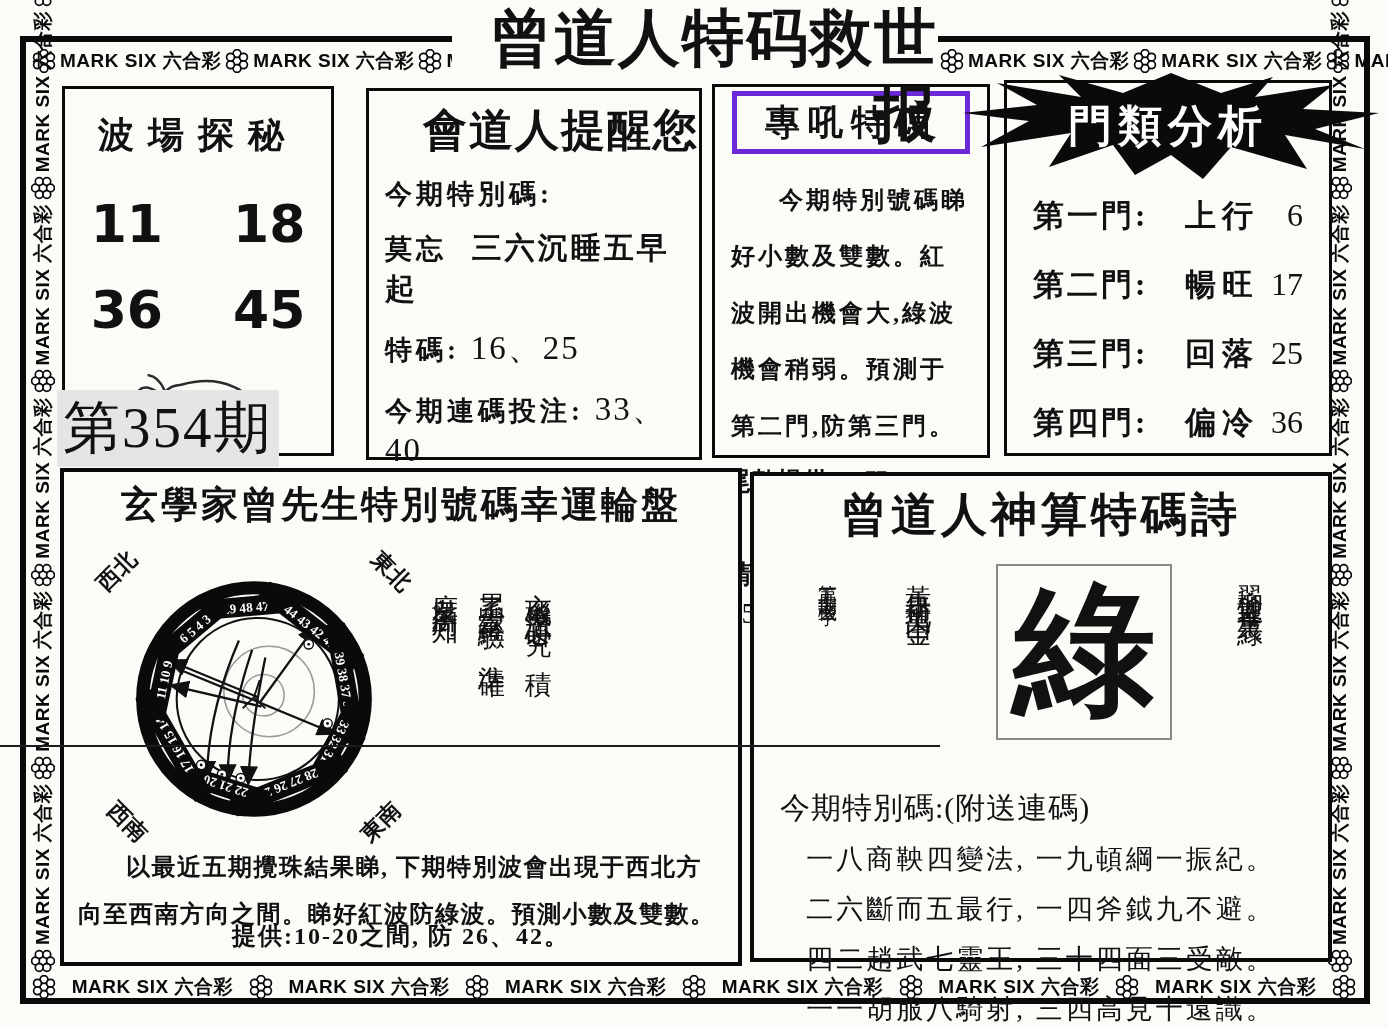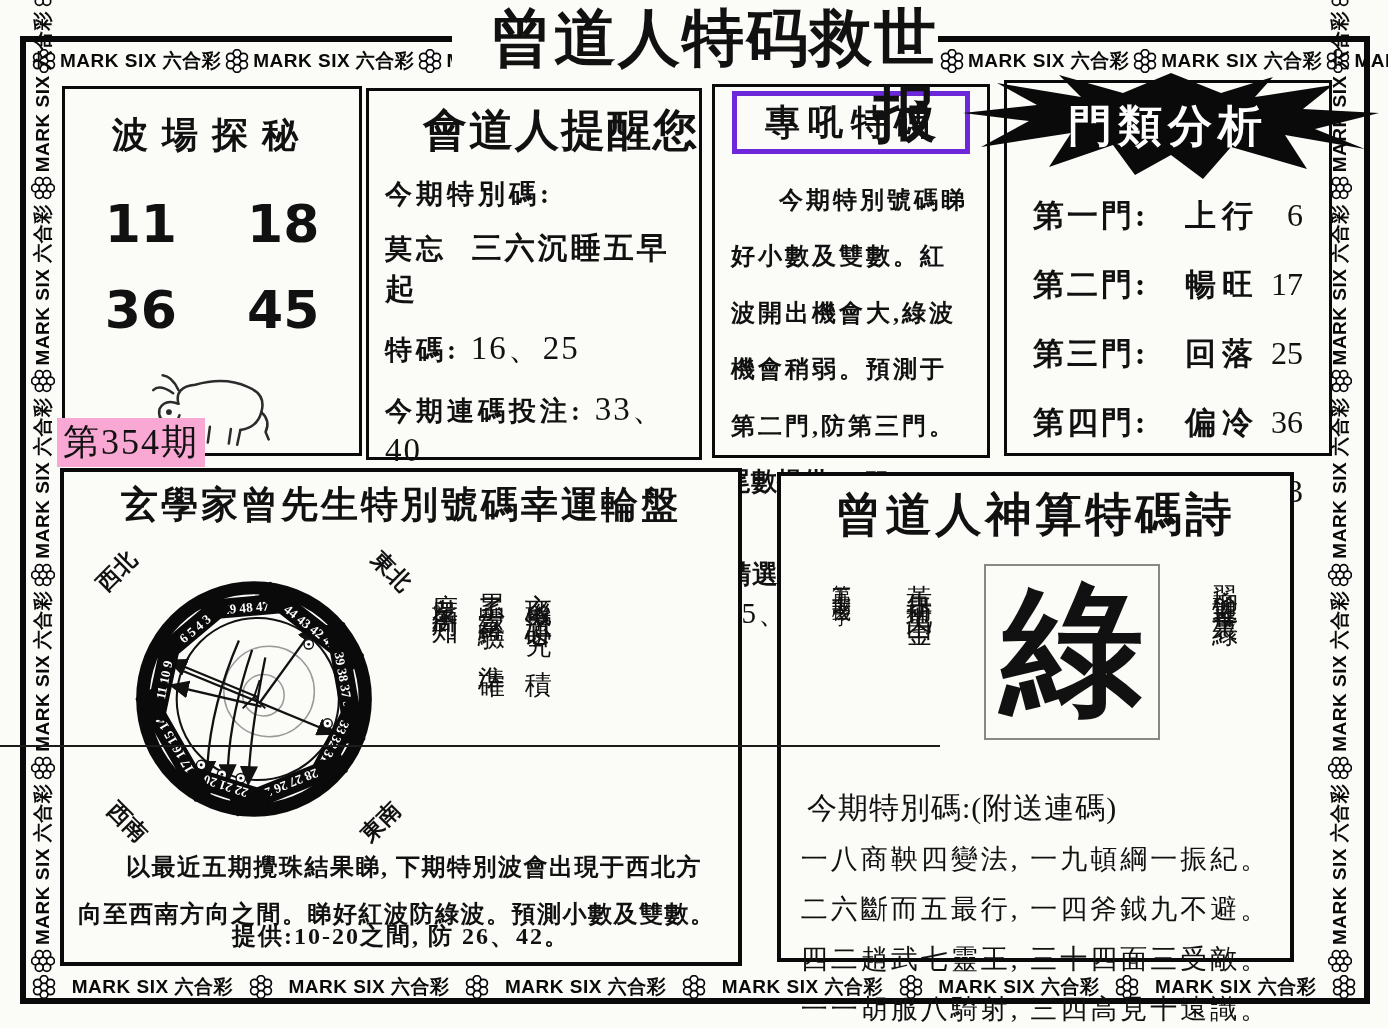--- a/index.html
+++ b/index.html
@@ -18,34 +18,34 @@
   #strip-bottom{left:32px;right:32px;top:972px;height:30px;}
   .v-strip{position:absolute;width:900px;height:30px;transform:rotate(-90deg);}
   #strip-left{left:-407px;top:508px;}
   #strip-right{left:890px;top:508px;}
   
   #main-title{position:absolute;left:452px;top:0px;width:486px;height:80px;background:#fbfbf8;
               z-index:6;text-align:right;font-size:62px;font-weight:900;letter-spacing:2px;
               line-height:76px;}
   
   .box{position:absolute;border:4px solid #0a0a0a;background:#fbfbf8;box-sizing:border-box;}
-  #box-bochang{left:62px;top:86px;width:300px;height:370px;border-width:3px;}
+  #box-bochang{left:62px;top:86px;width:272px;height:370px;border-width:3px;}
   #box-remind{left:366px;top:88px;width:336px;height:372px;border-width:3px;}
   #box-special{left:712px;top:84px;width:278px;height:374px;border-width:3px;}
   #box-category{left:1004px;top:80px;width:328px;height:376px;border-width:3px;overflow:visible;}
   #box-wheel{left:60px;top:468px;width:682px;height:498px;}
-  #box-poem{left:777px;top:472px;width:517px;height:490px;}
+  #box-poem{left:750px;top:472px;width:582px;height:490px;}
 
   
   .bochang-title{text-align:center;font-size:36px;font-weight:bold;letter-spacing:14px;margin-top:22px;}
   .bochang-nums{font-family:"DejaVu Sans","Liberation Sans",sans-serif;font-size:52px;font-weight:600;
                 display:flex;justify-content:center;gap:70px;margin-top:34px;}
   .bochang-nums.second{margin-top:26px;}
   .ox-wrap{text-align:center;margin-top:28px;}
-  .issue-label{position:absolute;left:-8px;bottom:-14px;font-size:36px;background:#f9a8d4;
+  .issue-label{position:absolute;left:-8px;bottom:-14px;font-size:57px;background:#e5e5e5;
                padding:0 6px;letter-spacing:2px;}
   
   .remind-title{text-align:right;font-size:44px;font-weight:900;letter-spacing:2px;margin-top:10px;}
   .remind-row{margin:16px 0 0 16px;font-size:27px;font-weight:bold;letter-spacing:4px;}
   .remind-row .val{font-size:33px;letter-spacing:2px;font-weight:normal;
                    font-family:"Liberation Serif",serif;}
   .remind-row .kai{font-size:30px;font-weight:900;letter-spacing:3px;margin-left:14px;}
   .tiger-row{display:flex;align-items:center;}
   .tiger-row .tigers{margin-left:40px;display:flex;gap:34px;}
   .red-wave{font-size:38px;font-weight:normal;margin-left:60px;letter-spacing:0;

